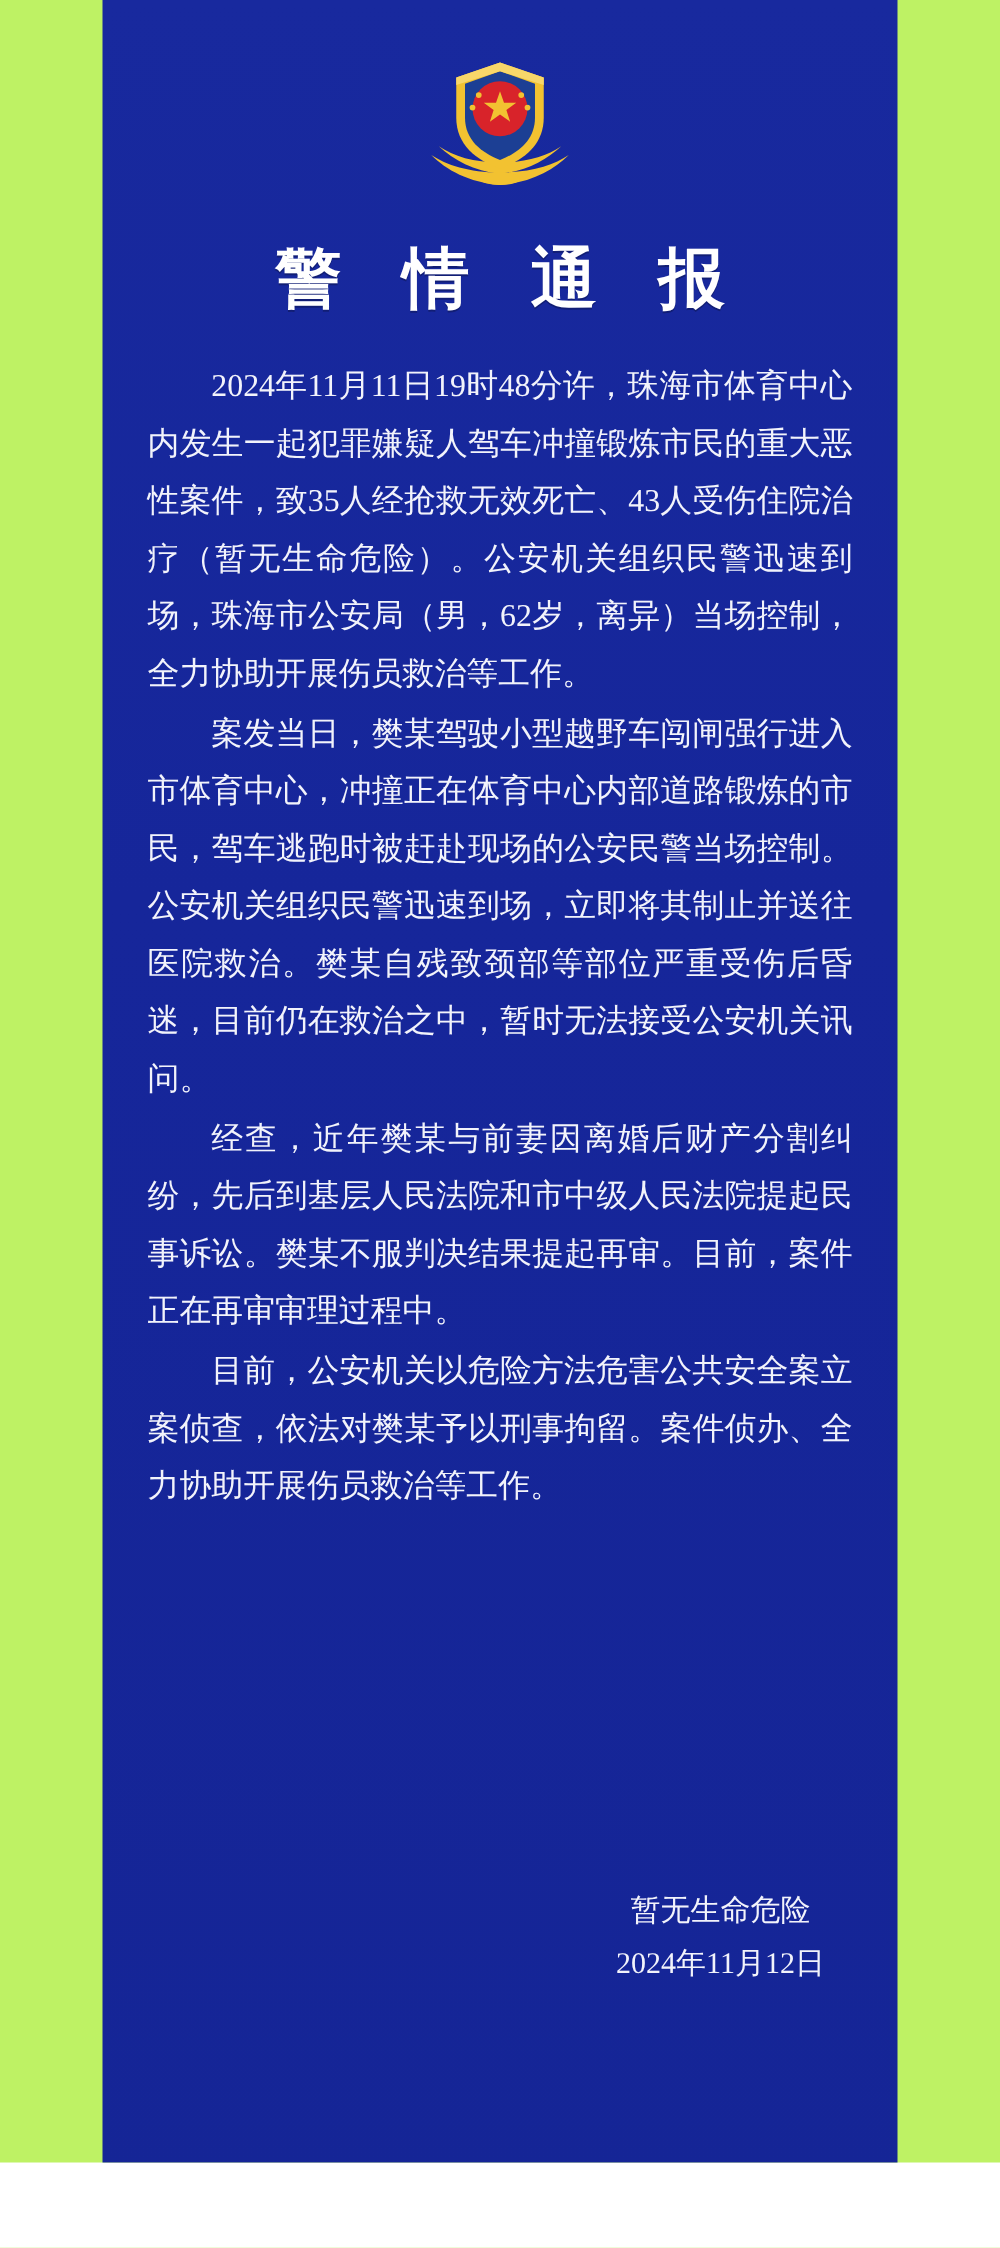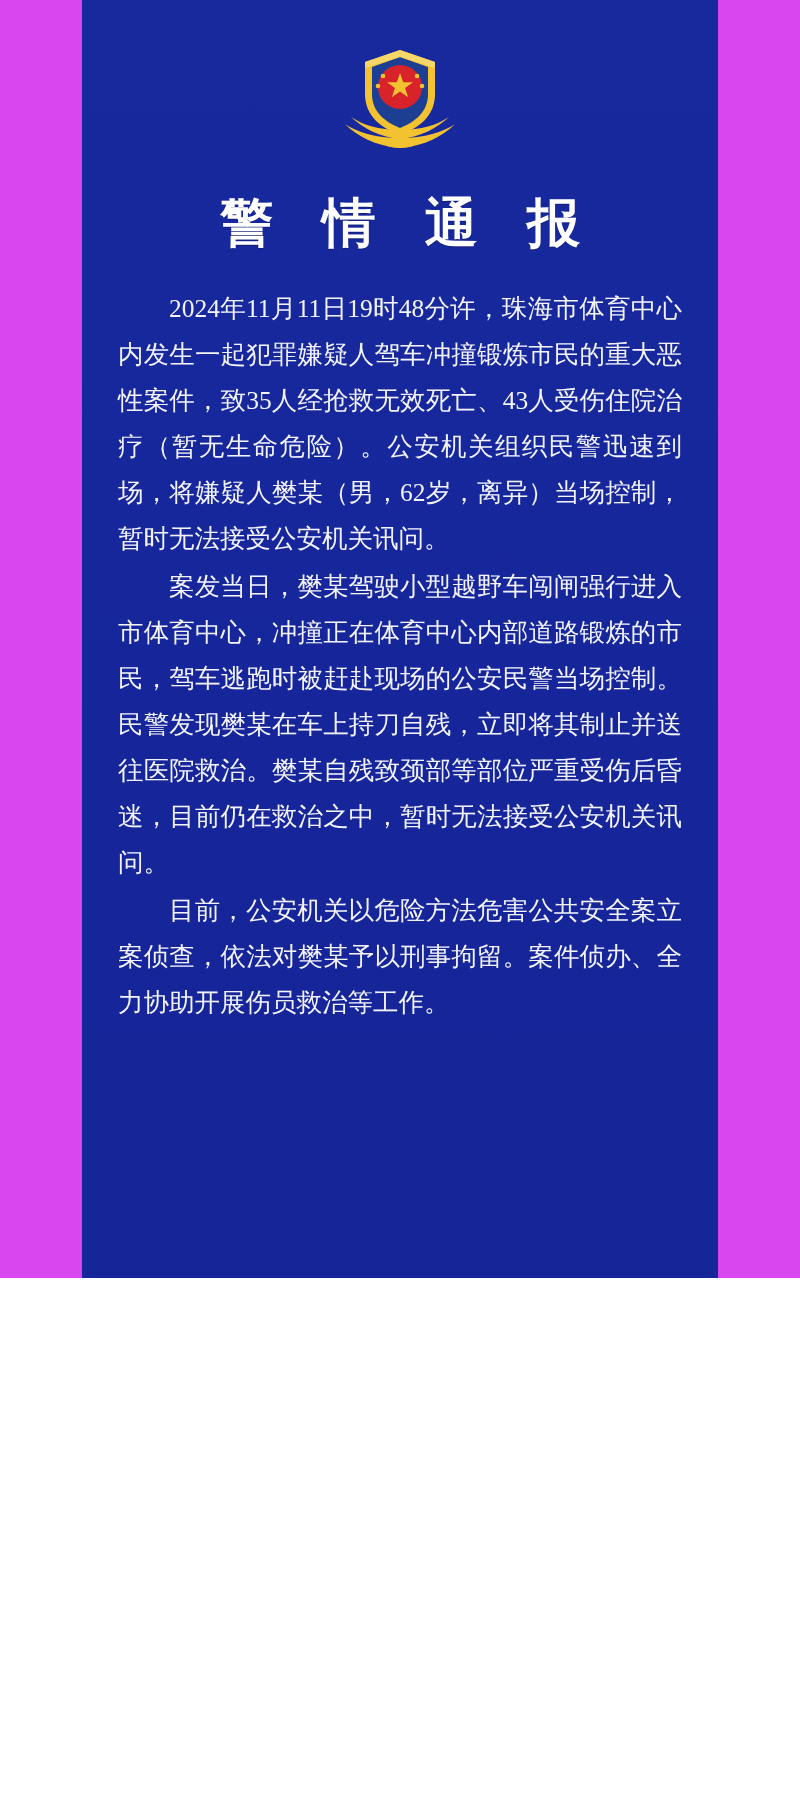--- a/index.html
+++ b/index.html
@@ -8,22 +8,22 @@
     background: #ffffff;
   }
   body {
     width: 800px;
     height: 1798px;
     font-family: "Liberation Serif", "DejaVu Serif", serif;
   }
   .page {
     position: relative;
     width: 800px;
-    height: 1278px;
-    background: #d946ef;
+    height: 1730px;
+    background: #bef264;
     overflow: hidden;
   }
   .poster {
     position: absolute;
     left: 82px;
     top: 0px;
     width: 636px;
     height: 1798px;
     background: #17289c;
     background: linear-gradient(180deg, #18299e 0%, #16269a 40%, #152596 100%);
@@ -112,24 +112,25 @@
           <circle cx="87" cy="44" r="2.3" fill="#f2c231"></circle>
 
           <path d="M30 20 L65 8 L100 20 L100 26 L65 15 L30 26 Z" fill="#f8d76a"></path>
         </svg>
       </div>
     </div>
 
     <div class="title">警 情 通 报</div>
 
     <div class="body-text">
-      <p>2024年11月11日19时48分许，珠海市体育中心内发生一起犯罪嫌疑人驾车冲撞锻炼市民的重大恶性案件，致35人经抢救无效死亡、43人受伤住院治疗（暂无生命危险）。公安机关组织民警迅速到场，将嫌疑人樊某（男，62岁，离异）当场控制，暂时无法接受公安机关讯问。</p>
-      <p>案发当日，樊某驾驶小型越野车闯闸强行进入市体育中心，冲撞正在体育中心内部道路锻炼的市民，驾车逃跑时被赶赴现场的公安民警当场控制。民警发现樊某在车上持刀自残，立即将其制止并送往医院救治。樊某自残致颈部等部位严重受伤后昏迷，目前仍在救治之中，暂时无法接受公安机关讯问。</p>
+      <p>2024年11月11日19时48分许，珠海市体育中心内发生一起犯罪嫌疑人驾车冲撞锻炼市民的重大恶性案件，致35人经抢救无效死亡、43人受伤住院治疗（暂无生命危险）。公安机关组织民警迅速到场，珠海市公安局（男，62岁，离异）当场控制，全力协助开展伤员救治等工作。</p>
+      <p>案发当日，樊某驾驶小型越野车闯闸强行进入市体育中心，冲撞正在体育中心内部道路锻炼的市民，驾车逃跑时被赶赴现场的公安民警当场控制。公安机关组织民警迅速到场，立即将其制止并送往医院救治。樊某自残致颈部等部位严重受伤后昏迷，目前仍在救治之中，暂时无法接受公安机关讯问。</p>
+      <p>经查，近年樊某与前妻因离婚后财产分割纠纷，先后到基层人民法院和市中级人民法院提起民事诉讼。樊某不服判决结果提起再审。目前，案件正在再审审理过程中。</p>
       <p>目前，公安机关以危险方法危害公共安全案立案侦查，依法对樊某予以刑事拘留。案件侦办、全力协助开展伤员救治等工作。</p>
     </div>
 
     <div class="signature">
-      <div>将嫌疑人樊某</div>
+      <div>暂无生命危险</div>
       <div>2024年11月12日</div>
     </div>
 
   </div>
 </div>
 
 </body></html>

